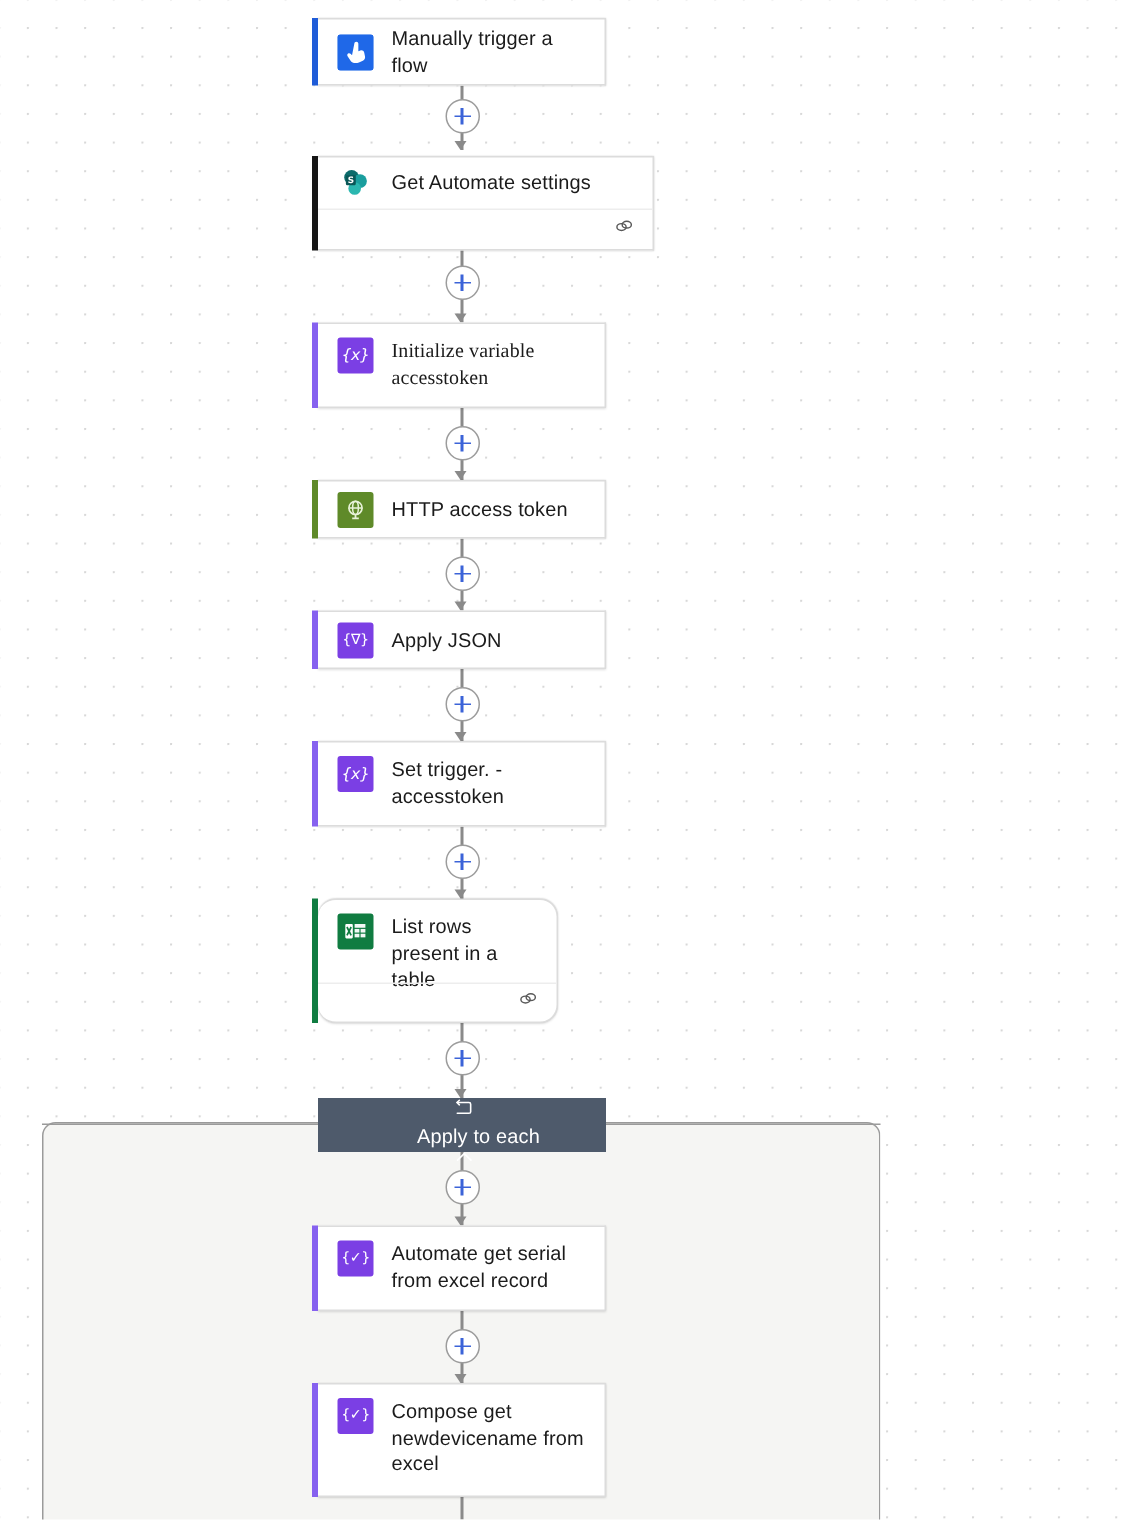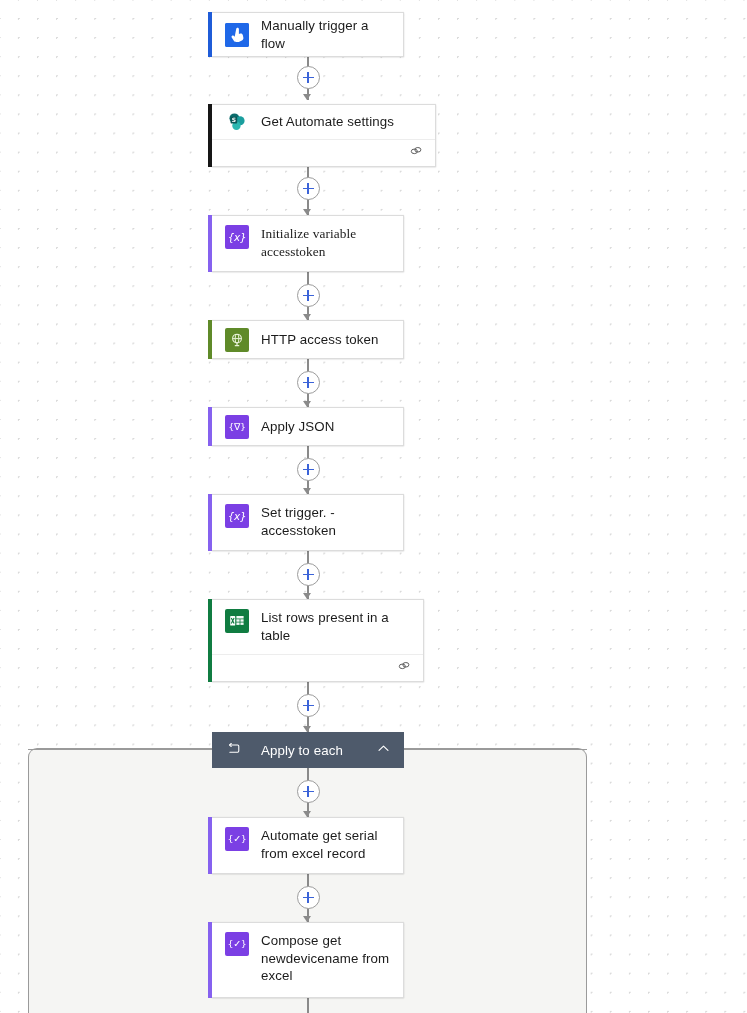--- a/index.html
+++ b/index.html
@@ -102,20 +102,21 @@
 
   
   .scope-head {
     position: absolute;
     background: #4e5a6b;
     display: flex;
     align-items: center;
     padding: 0 14px 0 16px;
     height: 36px;
     color: #ffffff;
+    flex-direction: column;
   }
   .scope-head .sh-title {
     font-size: 13.3px;
     color: #ffffff;
     flex: 1 1 auto;
     padding-left: 20px;
     letter-spacing: .1px;
   }
 
   
@@ -300,21 +301,21 @@
   <div class="card" style="left:212px; top:494px; width:192px; height:57px;">
     <div class="accent" style="background:#8661ef;"></div>
     <div class="card-main" style="align-items:flex-start; padding-top:9px; min-height:55px;">
       <div class="tile" style="background:#7b3fe4;">
         <span class="glyph" style="font-style:italic;">{<i>x</i>}</span>
       </div>
       <div class="card-title" style="max-width:142px;">Set trigger. - accesstoken</div>
     </div>
   </div>
 
-  <div class="card" style="left:212px; top:599px; width:212px; height:83px;">
+  <div class="card" style="left:212px; top:599px; width:160px; height:83px;border-radius:12px;">
     <div class="accent" style="background:#107c41;"></div>
     <div class="card-main" style="align-items:flex-start; padding-top:9px; min-height:54px;">
       <div class="tile" style="background:#107c41;">
         <svg width="18" height="18" viewBox="0 0 18 18" aria-hidden="true">
           <rect x="1" y="1" width="16" height="16" rx="1.2" fill="#107c41"></rect>
           <rect x="2.2" y="4.0" width="5.0" height="9.6" rx="0.7" fill="#ffffff"></rect>
           <path d="M3.3 6.0 L6.1 11.6 M6.1 6.0 L3.3 11.6" stroke="#107c41" stroke-width="1.15" fill="none"></path>
           <rect x="8.4" y="4.0" width="7.2" height="2.5" fill="#ffffff" opacity="0.95"></rect>
           <rect x="8.4" y="7.3" width="3.2" height="2.4" fill="#ffffff" opacity="0.95"></rect>
           <rect x="12.4" y="7.3" width="3.2" height="2.4" fill="#ffffff" opacity="0.95"></rect>

